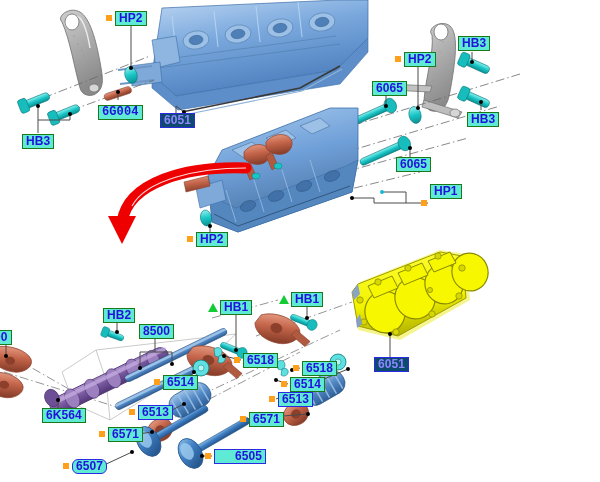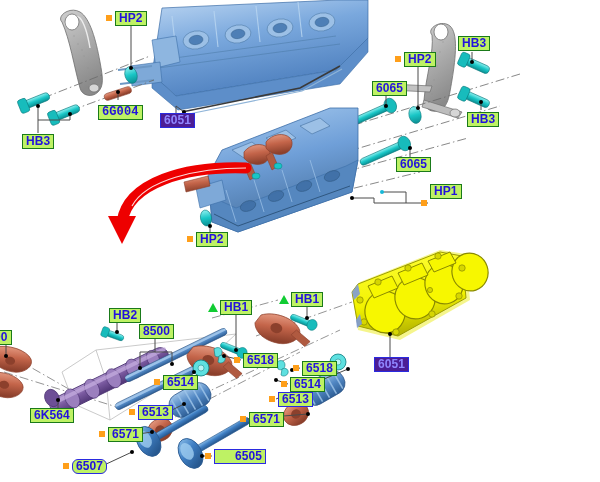--- a/index.html
+++ b/index.html
@@ -5,25 +5,25 @@
   html,body{margin:0;padding:0;background:#ffffff;}
   body{width:600px;height:482px;overflow:hidden;
        font-family:"Liberation Sans", sans-serif;}
   #stage{position:relative;width:600px;height:482px;background:#fff;}
   #art{position:absolute;left:0;top:0;width:600px;height:482px;}
 
   
   .lbl{position:absolute;display:flex;align-items:center;
        height:15px;line-height:13px;padding:0 3px;
        font-size:12px;font-weight:bold;letter-spacing:.1px;
-       color:#2211dd;background:#bef264;
+       color:#2211dd;background:#5eead4;
        border:1.6px solid #1a7a1a;box-sizing:border-box;
        white-space:nowrap;}
   .lbl.blue{border-color:#2a2ae0;}
-  .lbl.sel{background:#4c1d95;color:#8f86ff;border-color:#2a2ae0;}
+  .lbl.sel{background:#0c4a6e;color:#8f86ff;border-color:#2a2ae0;}
   
   .sq{position:absolute;width:6px;height:6px;background:#ff9f1a;
       border:0;}
   .tri{position:absolute;width:0;height:0;
        border-left:5px solid transparent;border-right:5px solid transparent;
        border-bottom:9px solid #11cc33;}
 </style>
 </head>
 <body>
 
@@ -539,28 +539,28 @@
       <div class="sq" style="left: 395px; top: 56px;"></div>
       <div class="lbl" style="left: 404px; top: 52px;">HP2</div>
       <div class="lbl" style="left: 372px; top: 81px;">6065</div>
       <div class="lbl" style="left: 467px; top: 112px;">HB3</div>
       <div class="lbl" style="left: 396px; top: 157px;">6065</div>
       <div class="sq" style="left: 421px; top: 200px;"></div>
       <div class="lbl" style="left: 430px; top: 184px;">HP1</div>
       <div class="sq" style="left: 187px; top: 236px;"></div>
       <div class="lbl" style="left: 196px; top: 232px;">HP2</div>
       <div class="lbl blue sel" style="left: 374px; top: 357px;">6051</div>
-      <div class="lbl" style="left: 109px; top: 308px;">HB2</div>
+      <div class="lbl" style="left: 103px; top: 308px;">HB2</div>
       <div class="lbl" style="left: 139px; top: 324px;">8500</div>
       <div class="tri" style="left: 208px; top: 303px;"></div>
       <div class="lbl" style="left: 220px; top: 300px;">HB1</div>
       <div class="tri" style="left: 279px; top: 295px;"></div>
       <div class="lbl" style="left: 291px; top: 292px;">HB1</div>
       <div class="lbl" style="left: -10px; top: 330px;">00</div>
-      <div class="lbl" style="left: 30px; top: 408px;">6K564</div>
+      <div class="lbl" style="left: 42px; top: 408px;">6K564</div>
       <div class="sq" style="left: 234px; top: 357px;"></div>
       <div class="lbl" style="left: 243px; top: 353px;">6518</div>
       <div class="sq" style="left: 293px; top: 365px;"></div>
       <div class="lbl" style="left: 302px; top: 361px;">6518</div>
       <div class="sq" style="left: 281px; top: 381px;"></div>
       <div class="lbl" style="left: 290px; top: 377px;">6514</div>
       <div class="sq" style="left: 154px; top: 379px;"></div>
       <div class="lbl" style="left: 163px; top: 375px;">6514</div>
       <div class="sq" style="left: 129px; top: 409px;"></div>
       <div class="lbl blue" style="left: 138px; top: 405px;">6513</div>

